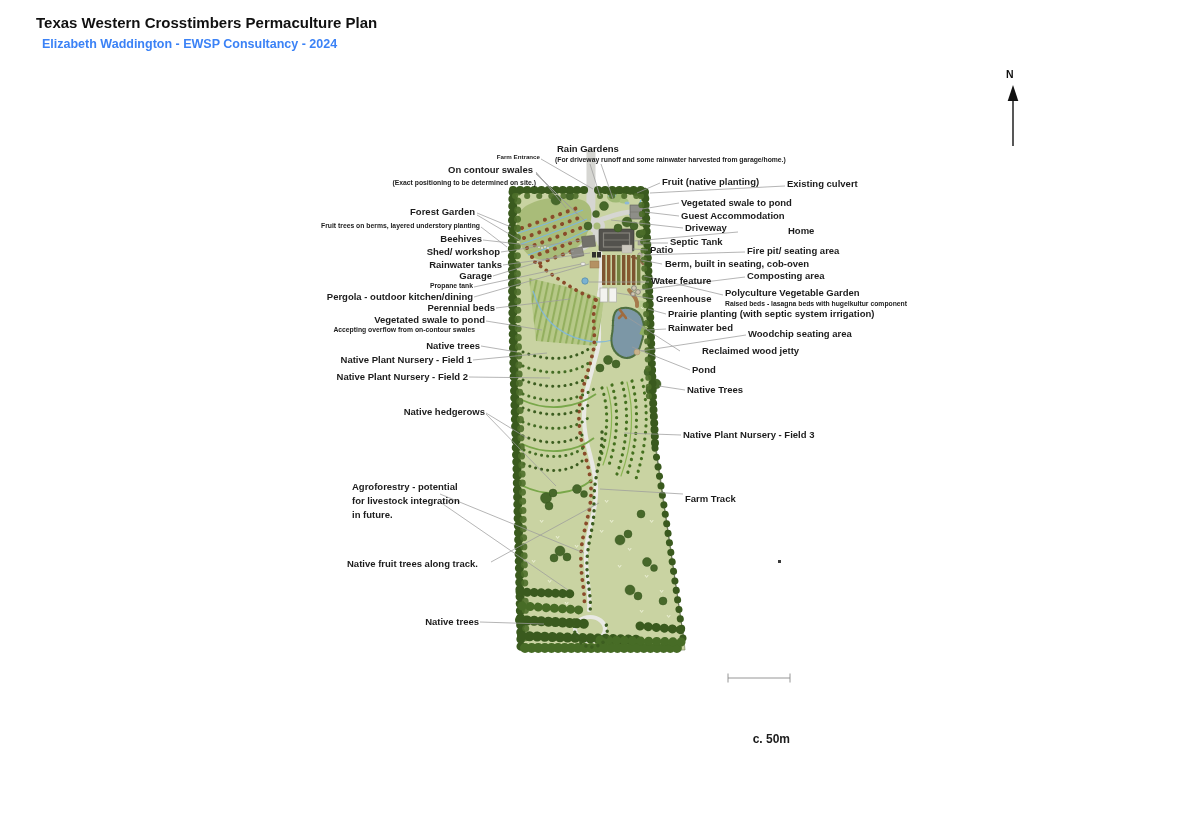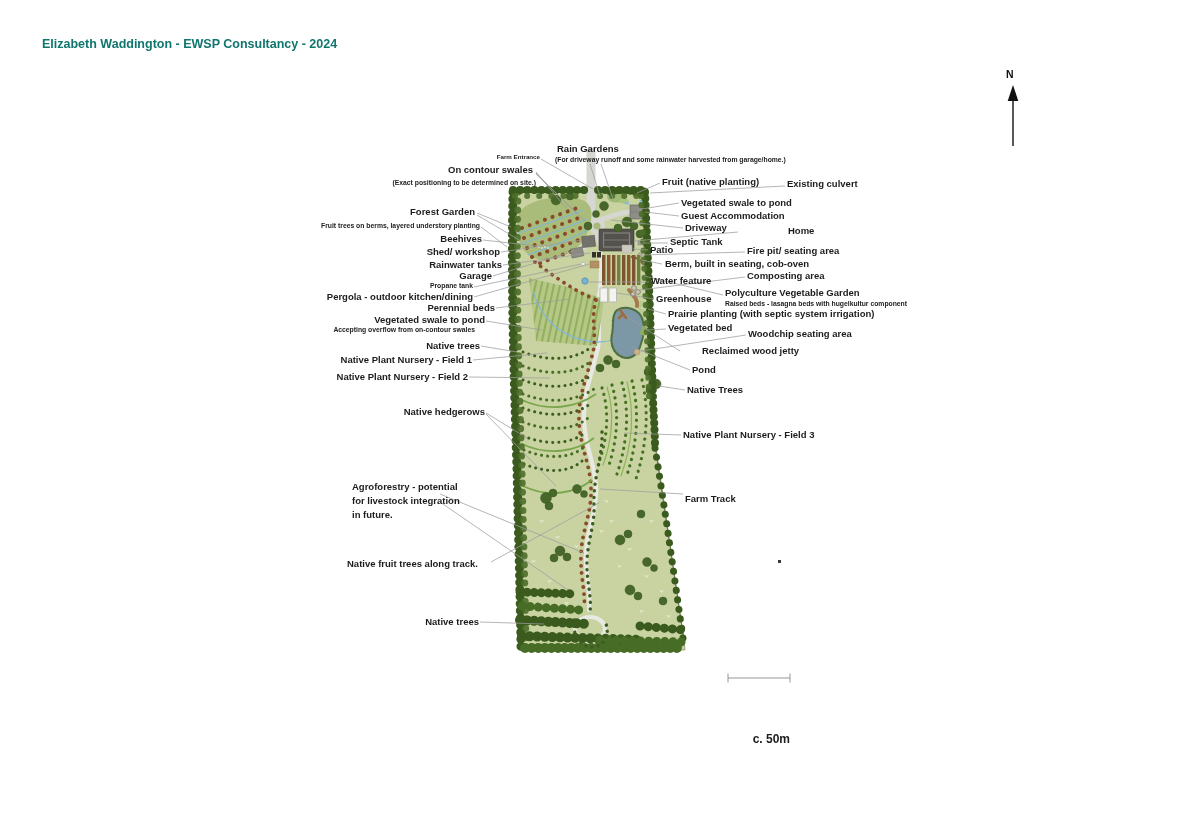--- a/index.html
+++ b/index.html
@@ -1,19 +1,19 @@
 <!DOCTYPE html>
 <html><head>
 <meta charset="utf-8">
 <style>
   html,body{margin:0;padding:0;background:#fff;}
   .stage{position:relative;width:1200px;height:821px;background:#ffffff;overflow:hidden;
          font-family:"Liberation Sans",sans-serif;}
   .title{position:absolute;left:36px;top:14px;font-size:15px;font-weight:700;color:#111;white-space:nowrap;}
-  .subtitle{position:absolute;left:42px;top:37px;font-size:12.5px;font-weight:700;color:#0f766e;white-space:nowrap;}
+  .subtitle{position:absolute;left:42px;top:37px;font-size:12.5px;font-weight:700;color:#3b82f6;white-space:nowrap;}
   .lbl{position:absolute;font-weight:700;font-size:9.5px;color:#1c1c1c;white-space:nowrap;line-height:1.15;}
   .lbl.r{text-align:right;}
   .sub{font-size:6.8px;}
   .tiny{font-size:6.2px;}
   .multiline{white-space:pre-line;line-height:14px;}
   .north-label{position:absolute;left:1006px;top:68px;font-size:10.5px;font-weight:700;color:#111;}
   .scale-label{position:absolute;left:728px;top:684px;width:62px;text-align:right;
                font-size:12px;font-weight:700;color:#1c1c1c;margin-top:48px;}
   .stray-dot{position:absolute;left:778px;top:560px;width:3px;height:3px;background:#3a3a3a;}
   svg.plan{position:absolute;left:0;top:0;}
@@ -303,20 +303,21 @@
       <polygon points="1013,85 1007.7,101 1018.3,101" fill="#111"></polygon>
     </g>
 
     <g stroke="#8a8a8a" stroke-width="0.9">
       <line x1="728" y1="678" x2="790" y2="678"></line>
       <line x1="728" y1="673.5" x2="728" y2="682.5"></line>
       <line x1="790" y1="673.5" x2="790" y2="682.5"></line>
     </g>
   </svg>
 
+  <div class="title">Texas Western Crosstimbers Permaculture Plan</div>
   <div class="subtitle">Elizabeth Waddington - EWSP Consultancy - 2024</div>
   <div class="north-label">N</div>
   <div class="scale-label">c. 50m</div>
   <div class="stray-dot"></div>
 
   <div class="lbl" style="left:557px;top:144px;">Rain Gardens</div>
   <div class="lbl sub" style="left:555px;top:156px;">(For driveway runoff and some rainwater harvested from garage/home.)</div>
   <div class="lbl tiny r" style="right:660px;top:153px;">Farm Entrance</div>
   <div class="lbl r" style="right:667px;top:165px;">On contour swales</div>
   <div class="lbl sub r" style="right:664px;top:179px;">(Exact positioning to be determined on site.)</div>
@@ -351,21 +352,21 @@
   <div class="lbl" style="left:670px;top:237px;">Septic Tank</div>
   <div class="lbl" style="left:650px;top:245px;">Patio</div>
   <div class="lbl" style="left:747px;top:246px;">Fire pit/ seating area</div>
   <div class="lbl" style="left:665px;top:259px;">Berm, built in seating, cob-oven</div>
   <div class="lbl" style="left:747px;top:271px;">Composting area</div>
   <div class="lbl" style="left:651px;top:276px;">Water feature</div>
   <div class="lbl" style="left:725px;top:288px;">Polyculture Vegetable Garden</div>
   <div class="lbl sub" style="left:725px;top:300px;">Raised beds - lasagna beds with hugelkultur component</div>
   <div class="lbl" style="left:656px;top:294px;">Greenhouse</div>
   <div class="lbl" style="left:668px;top:309px;">Prairie planting (with septic system irrigation)</div>
-  <div class="lbl" style="left:668px;top:323px;">Vegetated bed</div>
+  <div class="lbl" style="left:668px;top:323px;">Rainwater bed</div>
   <div class="lbl" style="left:748px;top:329px;">Woodchip seating area</div>
   <div class="lbl" style="left:682px;top:346px;padding-left:20px;">Reclaimed wood jetty</div>
   <div class="lbl" style="left:692px;top:365px;">Pond</div>
   <div class="lbl" style="left:687px;top:385px;">Native Trees</div>
   <div class="lbl" style="left:683px;top:430px;">Native Plant Nursery - Field 3</div>
   <div class="lbl" style="left:685px;top:494px;">Farm Track</div>
 
 </div>
 
 </body></html>

